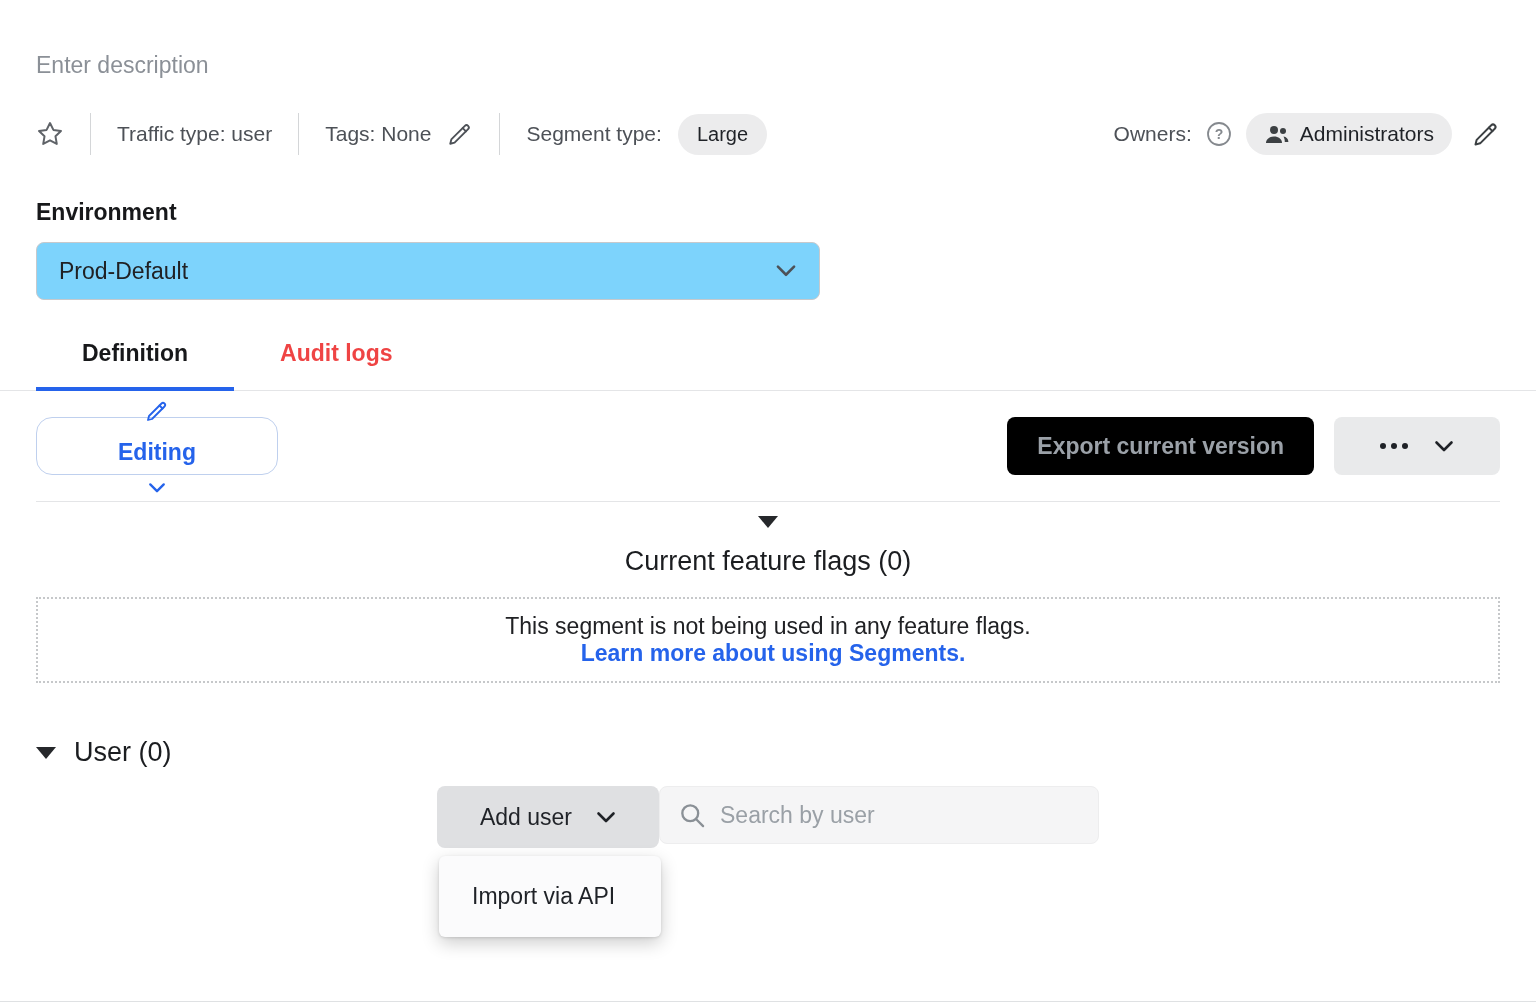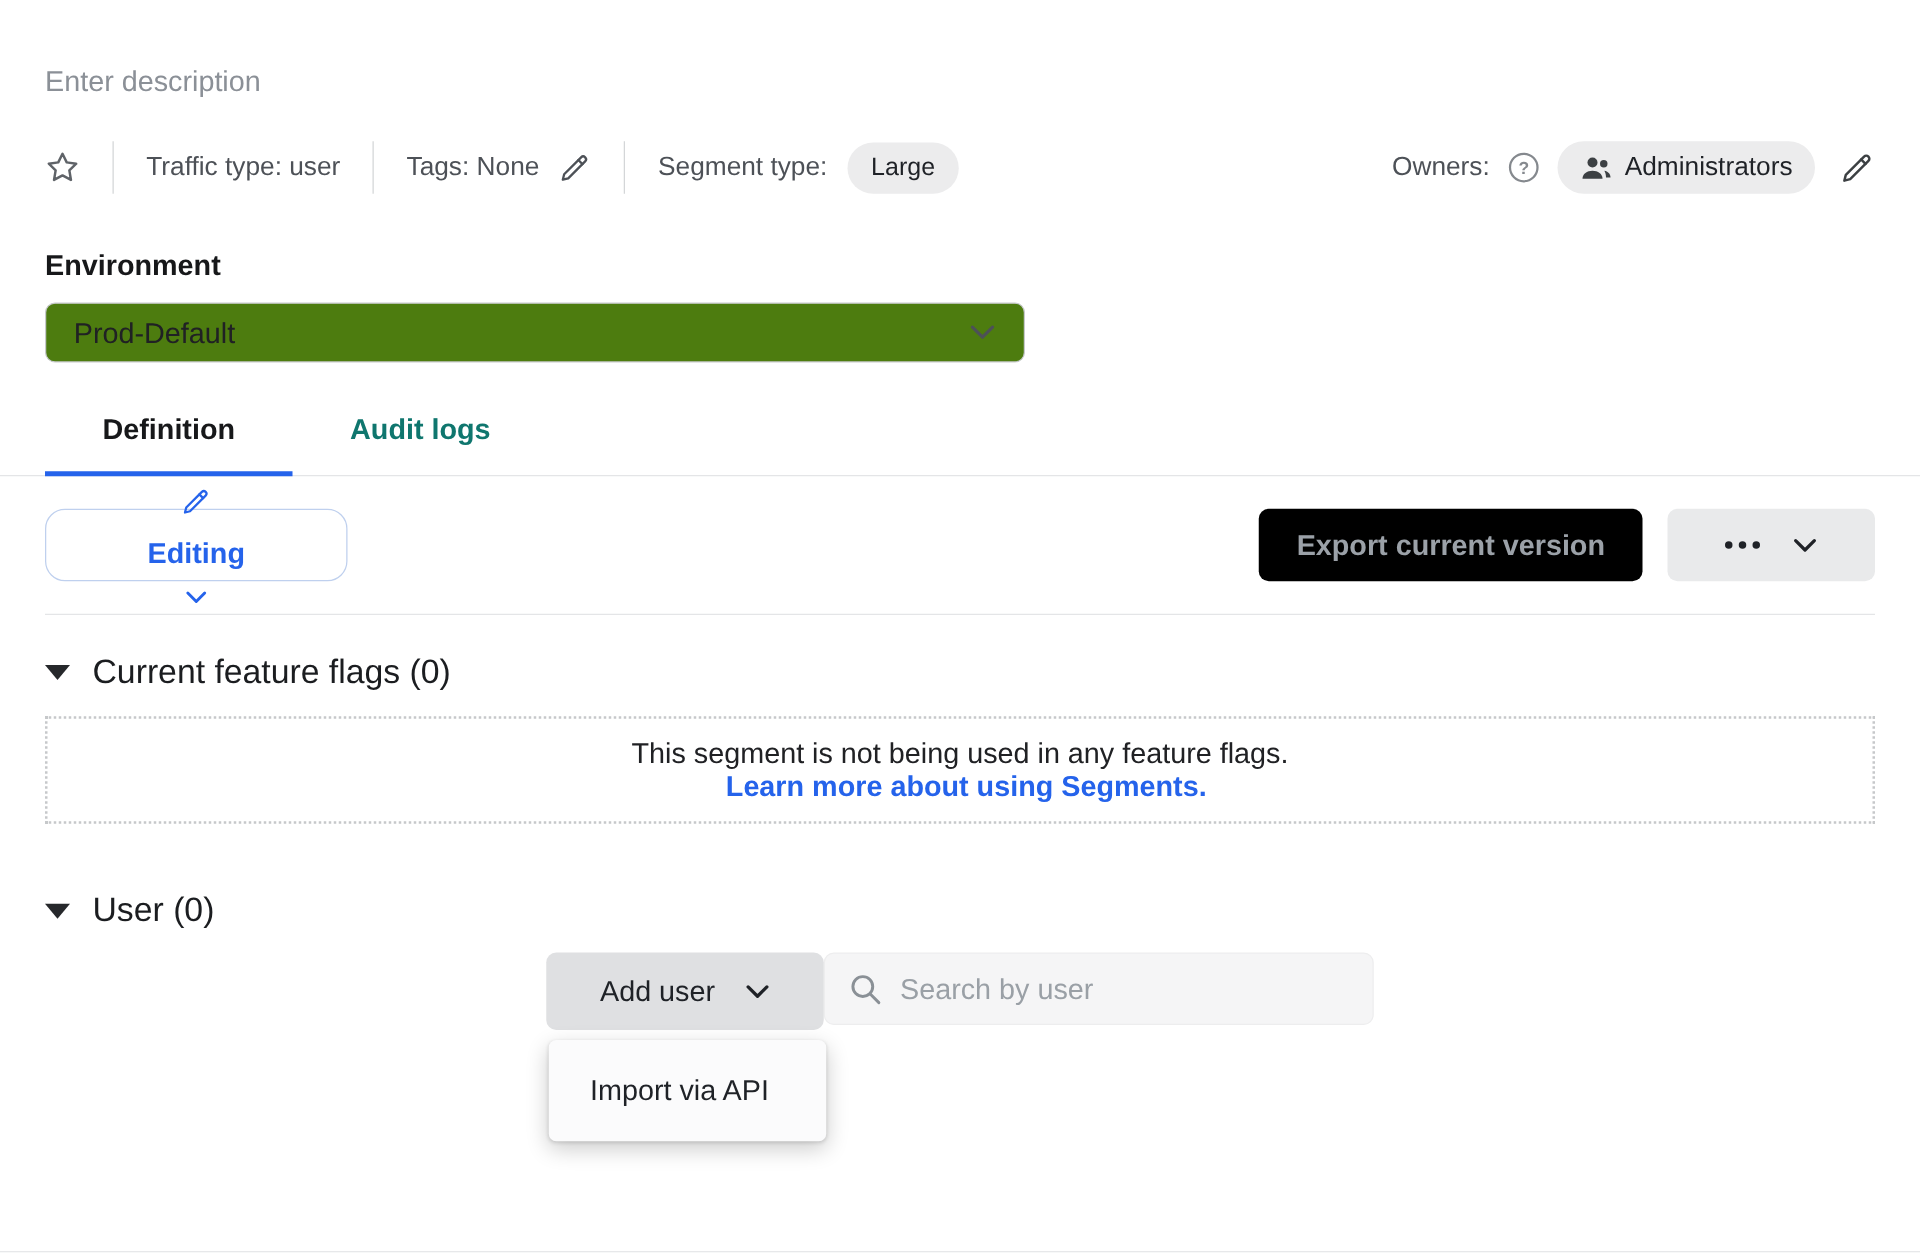--- a/index.html
+++ b/index.html
@@ -47,35 +47,35 @@
     display: flex; align-items: center; gap: 10px; font-size: 21px; color: #1f2227;
     cursor: pointer;
     text-align: right;
   }
   .pencil-lg { color: #3c4043; margin-left: 6px; cursor: pointer; }
 
   
   .env { margin-top: 44px; }
   .env-label { font-size: 23px; font-weight: 700; color: #17181a; }
   .select {
-    margin-top: 16px; width: 784px; height: 48px;
+    margin-top: 16px; width: 784px; height: 58px;
     border: 1px solid #c7c9cc; border-radius: 8px;
     display: flex; align-items: center; justify-content: space-between;
     padding: 16px 22px; font-size: 23px; color: #202124; cursor: pointer;
-    background: #4d7c0f;
+    background: #7dd3fc;
   }
   .select .chev { color: #4d5157; }
 
   
   .tabs {
     margin: 40px -36px 0; padding: 0 36px;
     display: flex; border-bottom: 1px solid #e4e5e7;
   }
   .tab {
-    padding: 0 46px 20px; font-size: 23px; color: #0f766e; font-weight: 600;
+    padding: 0 46px 20px; font-size: 23px; color: #ef4444; font-weight: 600;
     cursor: pointer; white-space: nowrap;
   }
   .tab.active {
     color: #17181a; font-weight: 700;
     border-bottom: 4px solid #2563eb; margin-bottom: -1px;
   }
 
   
   .toolbar { margin-top: 26px; display: flex; align-items: center; gap: 20px; }
   .editing-btn {
@@ -91,21 +91,21 @@
   }
   .divider { margin: 26px 0 0; border: none; border-top: 1px solid #e4e5e7; }
 
   
   .section-heading { display: flex; align-items: center; gap: 18px; font-size: 27px; color: #1b1d20; }
   .tri {
     width: 0; height: 0; flex: none;
     border-left: 10px solid transparent; border-right: 10px solid transparent;
     border-top: 12px solid #26282b; cursor: pointer;
   }
-  .ff-heading-row { margin-top: 30px; }
+  .ff-heading-row { margin-top: 14px; flex-direction: column; }
   .dotted-box {
     margin-top: 20px; border: 2px dotted #c6c8ca; height: 86px;
     display: flex; align-items: center; justify-content: center;
     font-size: 23px; color: #202124; flex-direction: column;
   }
   .link { color: #2563eb; font-weight: 700; margin-left: 10px; text-decoration: none; cursor: pointer; }
 
   .users-heading-row { margin-top: 54px; }
   .controls { margin-top: 18px; display: flex; align-items: flex-start; justify-content: center; }
   .add-wrap { position: relative; }

